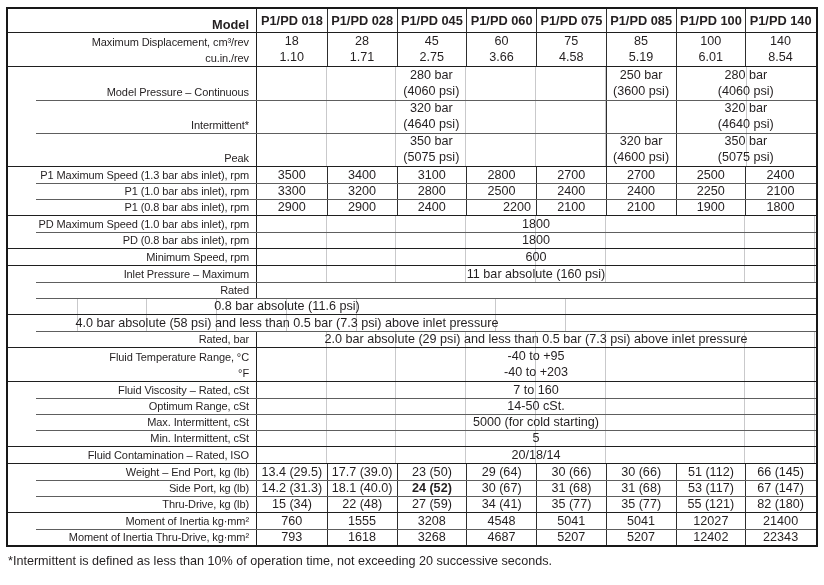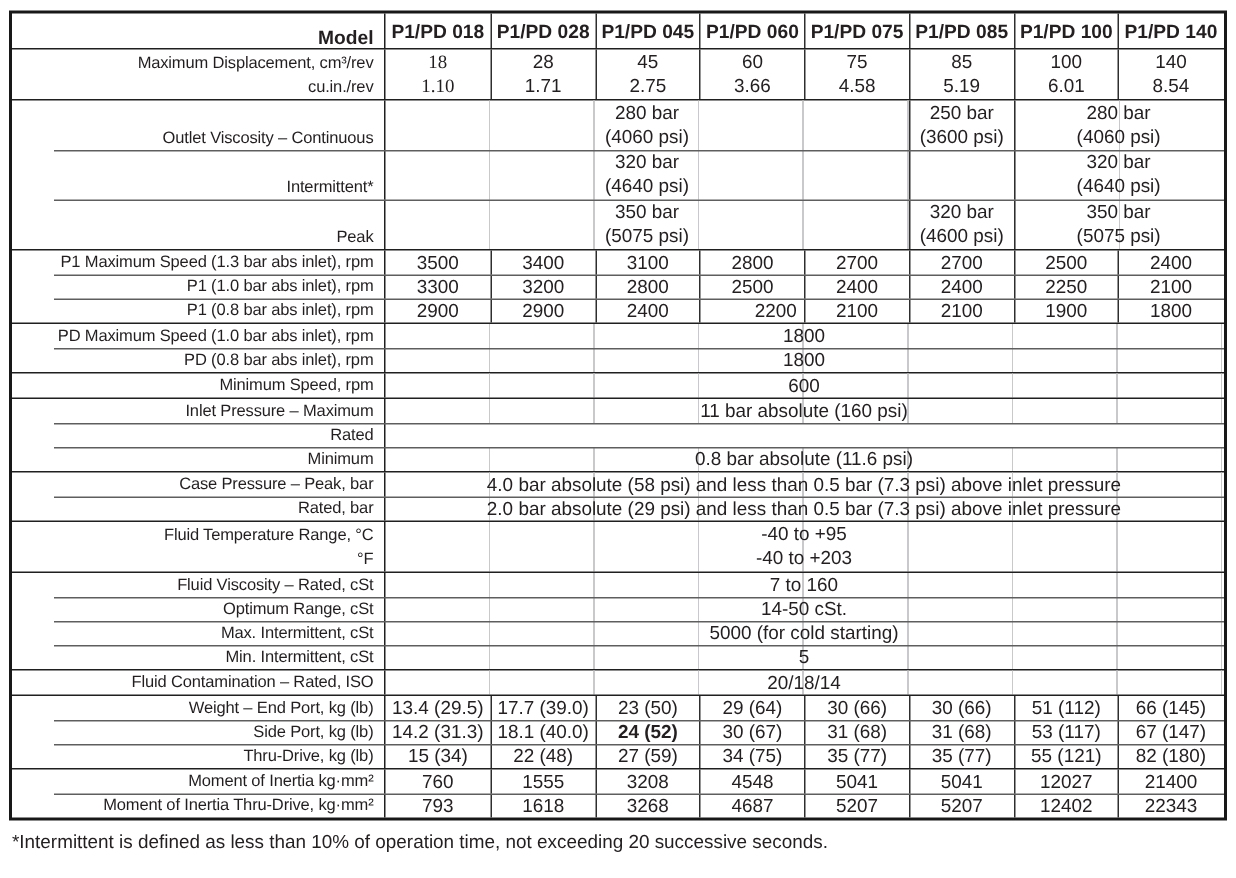--- a/index.html
+++ b/index.html
@@ -120,21 +120,21 @@
             <div class="line">P1/PD 140</div>
           </div>
         </div>
       </div>
       <div class="row group-start h2">
         <div class="label">
           <div class="line">Maximum Displacement, cm³/rev</div>
           <div class="line">cu.in./rev</div>
         </div>
         <div class="cells">
-          <div class="cell" style="width: calc(var(--colw) * 1); font-family: Liberation Serif, serif;">
+          <div class="cell" style="width: calc(var(--colw) * 1);">
             <div class="line">18</div>
             <div class="line">1.10</div>
           </div>
           <div class="cell" style="width: calc(var(--colw) * 1);">
             <div class="line">28</div>
             <div class="line">1.71</div>
           </div>
           <div class="cell" style="width: calc(var(--colw) * 1);">
             <div class="line">45</div>
             <div class="line">2.75</div>
@@ -156,21 +156,21 @@
             <div class="line">6.01</div>
           </div>
           <div class="cell" style="width: calc(var(--colw) * 1);">
             <div class="line">140</div>
             <div class="line">8.54</div>
           </div>
         </div>
       </div>
       <div class="row group-start h2">
         <div class="label">
-          <div class="line">Outlet Viscosity – Continuous</div>
+          <div class="line">Model Pressure – Continuous</div>
         </div>
         <div class="cells">
           <div class="cell span" style="width: calc(var(--colw) * 5);">
             <div class="line">280 bar</div>
             <div class="line">(4060 psi)</div>
           </div>
           <div class="cell" style="width: calc(var(--colw) * 1);">
             <div class="line">250 bar</div>
             <div class="line">(3600 psi)</div>
           </div>
@@ -350,33 +350,27 @@
             <div class="line">11 bar absolute (160 psi)</div>
           </div>
         </div>
       </div>
       <div class="row inner h1">
         <div class="label">
           <div class="line">Rated</div>
         </div>
       </div>
       <div class="row inner h1">
-        <div class="label">
-          <div class="line">Minimum</div>
-        </div>
         <div class="cells">
           <div class="cell span" style="width: calc(var(--colw) * 8);">
             <div class="line">0.8 bar absolute (11.6 psi)</div>
           </div>
         </div>
       </div>
       <div class="row group-start h1">
-        <div class="label">
-          <div class="line">Case Pressure – Peak, bar</div>
-        </div>
         <div class="cells">
           <div class="cell span" style="width: calc(var(--colw) * 8);">
             <div class="line">4.0 bar absolute (58 psi) and less than 0.5 bar (7.3 psi) above inlet pressure</div>
           </div>
         </div>
       </div>
       <div class="row inner h1">
         <div class="label">
           <div class="line">Rated, bar</div>
         </div>
@@ -518,21 +512,21 @@
           <div class="cell" style="width: calc(var(--colw) * 1);">
             <div class="line">15 (34)</div>
           </div>
           <div class="cell" style="width: calc(var(--colw) * 1);">
             <div class="line">22 (48)</div>
           </div>
           <div class="cell" style="width: calc(var(--colw) * 1);">
             <div class="line">27 (59)</div>
           </div>
           <div class="cell" style="width: calc(var(--colw) * 1);">
-            <div class="line">34 (75)</div>
+            <div class="line">34 (41)</div>
           </div>
           <div class="cell" style="width: calc(var(--colw) * 1);">
             <div class="line">35 (77)</div>
           </div>
           <div class="cell" style="width: calc(var(--colw) * 1);">
             <div class="line">35 (77)</div>
           </div>
           <div class="cell" style="width: calc(var(--colw) * 1);">
             <div class="line">55 (121)</div>
           </div>

